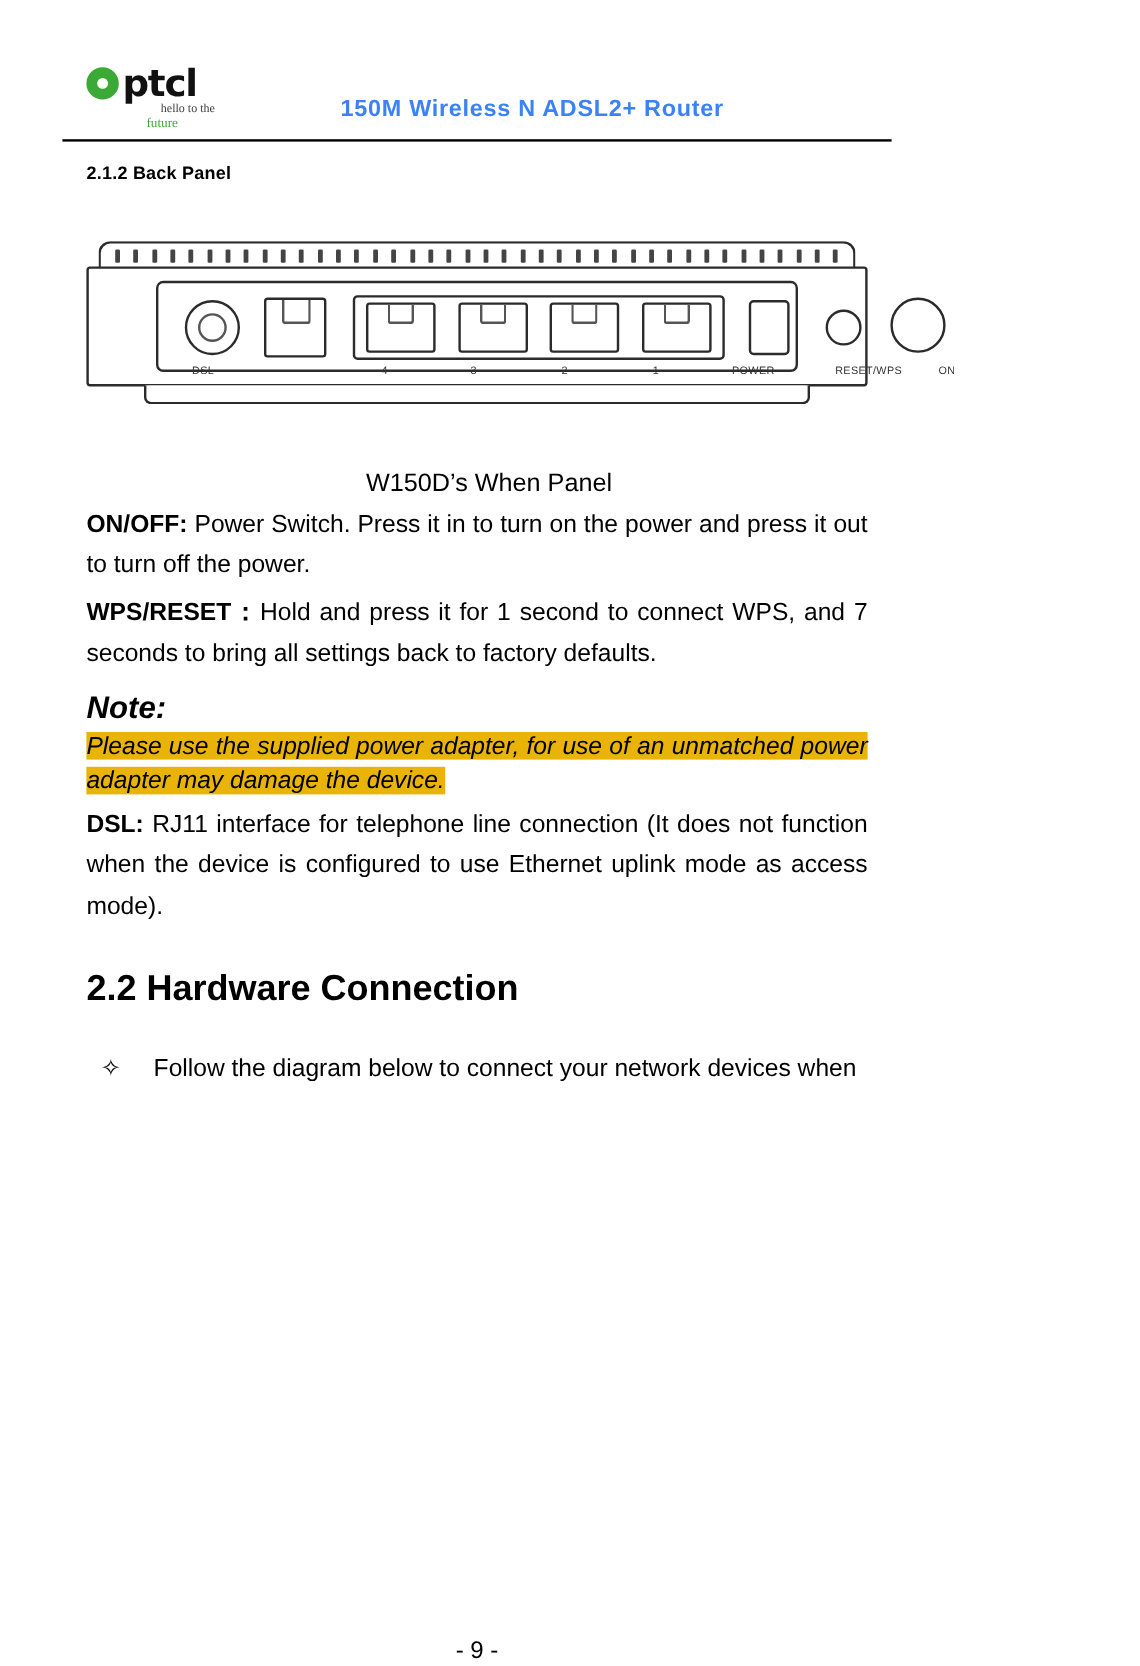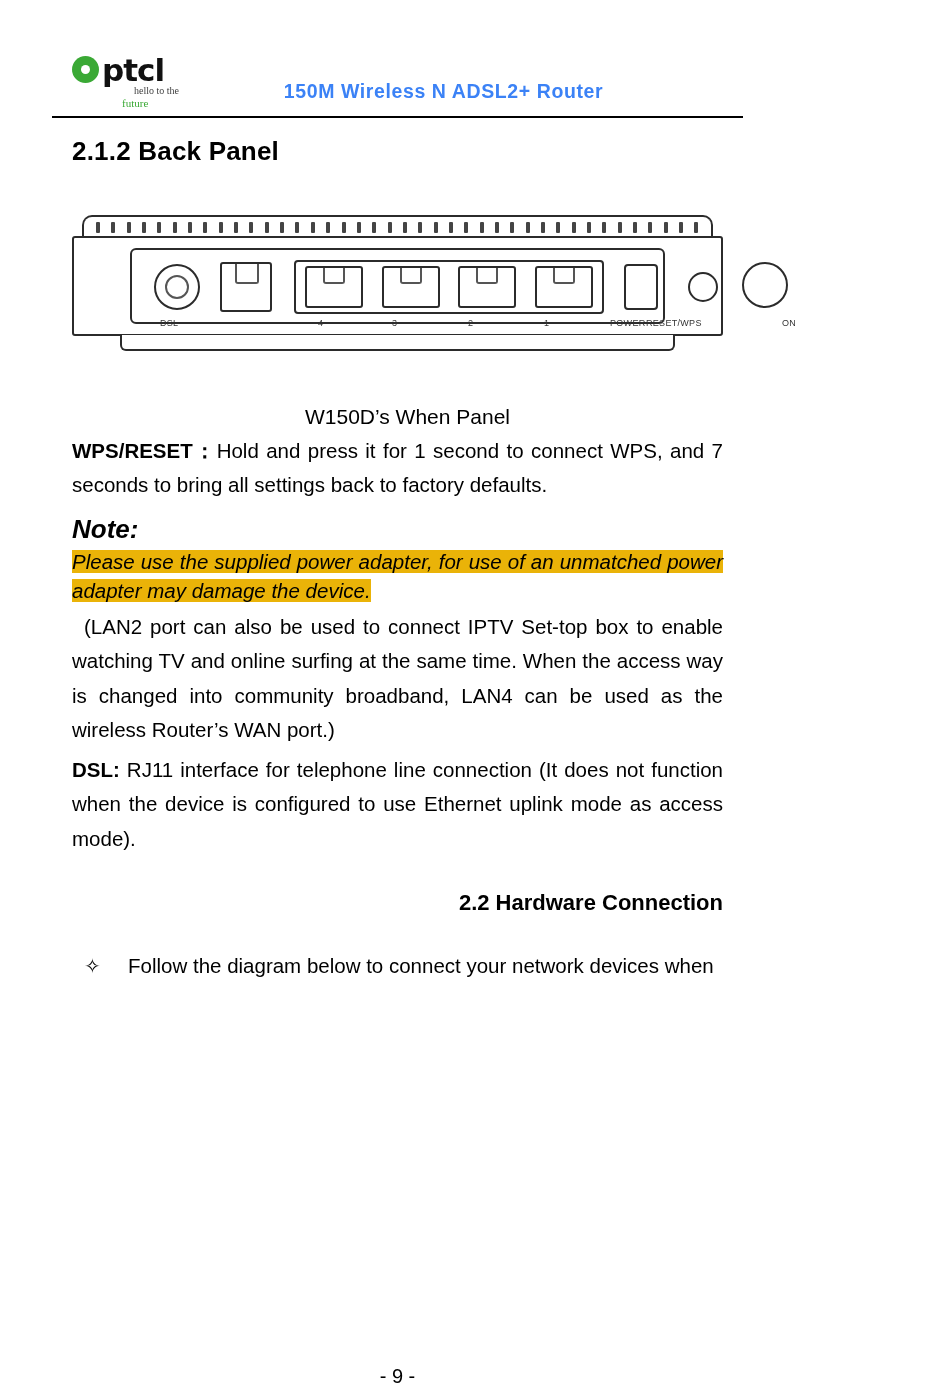--- a/index.html
+++ b/index.html
@@ -99,30 +99,29 @@
     top: 68px;
     border-bottom: 2px solid #000000;
   }
 
   
   .content {
     padding: 0 72px;
     box-sizing: border-box;
   }
   h2.section {
-    font-size: 26px;
+    font-size: 15px;
     font-weight: bold;
     margin: 16px 0 0 0;
     letter-spacing: 0.2px;
   }
   h2.section2 {
-    font-size: 22px;
+    font-size: 30px;
     font-weight: bold;
     margin: 34px 0 0 0;
-    text-align: right;
   }
 
   
   .figure {
     margin-top: 48px;
     display: flex;
     justify-content: flex-start;
   }
   .router {
     position: relative;
@@ -460,38 +459,38 @@
             <div class="port reset-btn"></div>
             <div class="port wps-btn"></div>
             <div class="port onoff-btn"></div>
 
             <div class="port-label" style="left:28px;">DSL</div>
             <div class="port-label" style="left:186px;">4</div>
             <div class="port-label" style="left:260px;">3</div>
             <div class="port-label" style="left:336px;">2</div>
             <div class="port-label" style="left:412px;">1</div>
             <div class="port-label" style="left:478px;">POWER</div>
-            <div class="port-label" style="left:514px;">RESET/WPS</div>
+            <div class="port-label" style="left:564px;">RESET/WPS</div>
             <div class="port-label" style="left:650px;">ON/OFF</div>
           </div>
         </div>
         <div class="router-base"></div>
       </div>
     </div>
 
     <div class="caption">W150D’s When Panel</div>
 
+    <p class="body"><span class="b">ON/OFF:</span><span> Power Switch. Press it in to turn on the power and press it out to turn off the power.</span></p>
 
     <p class="body"><span class="b">WPS/RESET：</span><span>Hold and press it for 1 second to connect WPS, and 7 seconds to bring all settings back to factory defaults.</span></p>
 
     <p class="note-label">Note:</p>
     <p class="note-body"><span class="hl">Please use the supplied power adapter, for use of an unmatched power adapter may damage the device.</span></p>
 
 
-    <p class="body"><span style="padding-left:12px;">(LAN2 port can also be used to connect IPTV Set-top box to enable watching TV and online surfing at the same time. When the access way is changed into community broadband, LAN4 can be used as the wireless Router’s WAN port.)</span></p>
 
     <p class="body"><span class="b">DSL:</span><span> RJ11 interface for telephone line connection (It does not function when the device is configured to use Ethernet uplink mode as access mode).</span></p>
 
     <h2 class="section2">2.2 Hardware Connection</h2>
 
     <div class="bullet-row">
       <div class="bullet-mark">✧</div>
       <div>Follow the diagram below to connect your network devices when</div>
     </div>
 

